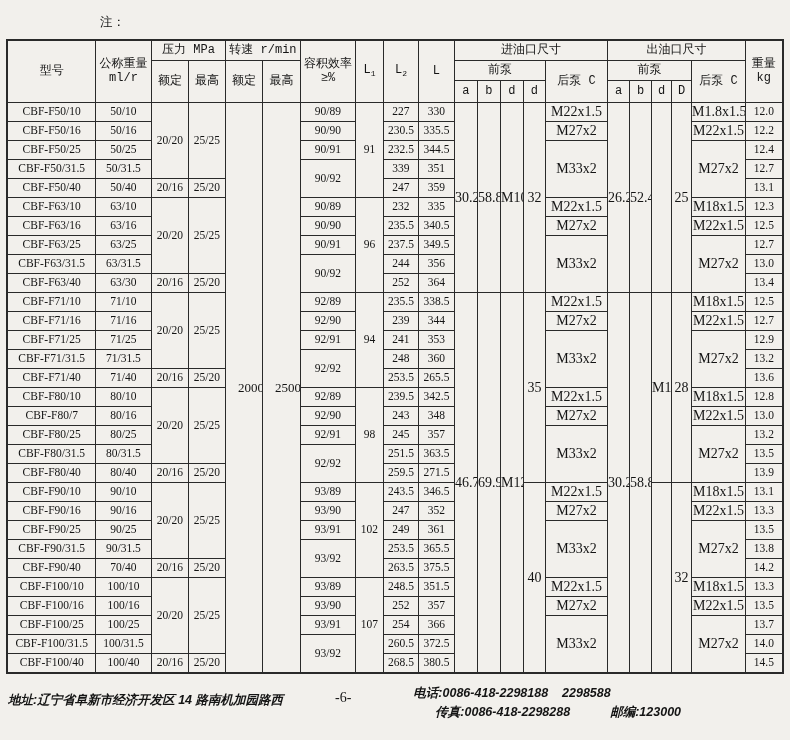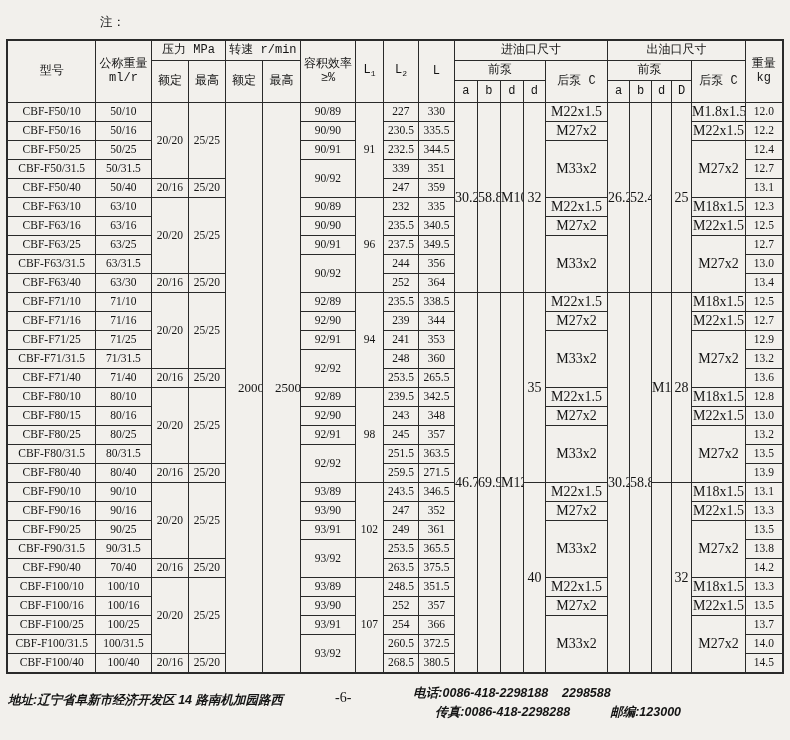--- a/index.html
+++ b/index.html
@@ -307,21 +307,21 @@
           <td rowspan="4">25/25</td>
           <td>92/89</td>
           <td rowspan="5">98</td>
           <td>239.5</td>
           <td>342.5</td>
           <td class="thread">M22x1.5</td>
           <td class="thread">M18x1.5</td>
           <td>12.8</td>
         </tr>
         <tr>
-          <td>CBF-F80/15</td>
+          <td>CBF-F80/7</td>
           <td>80/16</td>
           <td>92/90</td>
           <td>243</td>
           <td>348</td>
           <td class="thread">M27x2</td>
           <td class="thread">M22x1.5</td>
           <td>13.0</td>
         </tr>
         <tr>
           <td>CBF-F80/25</td>

